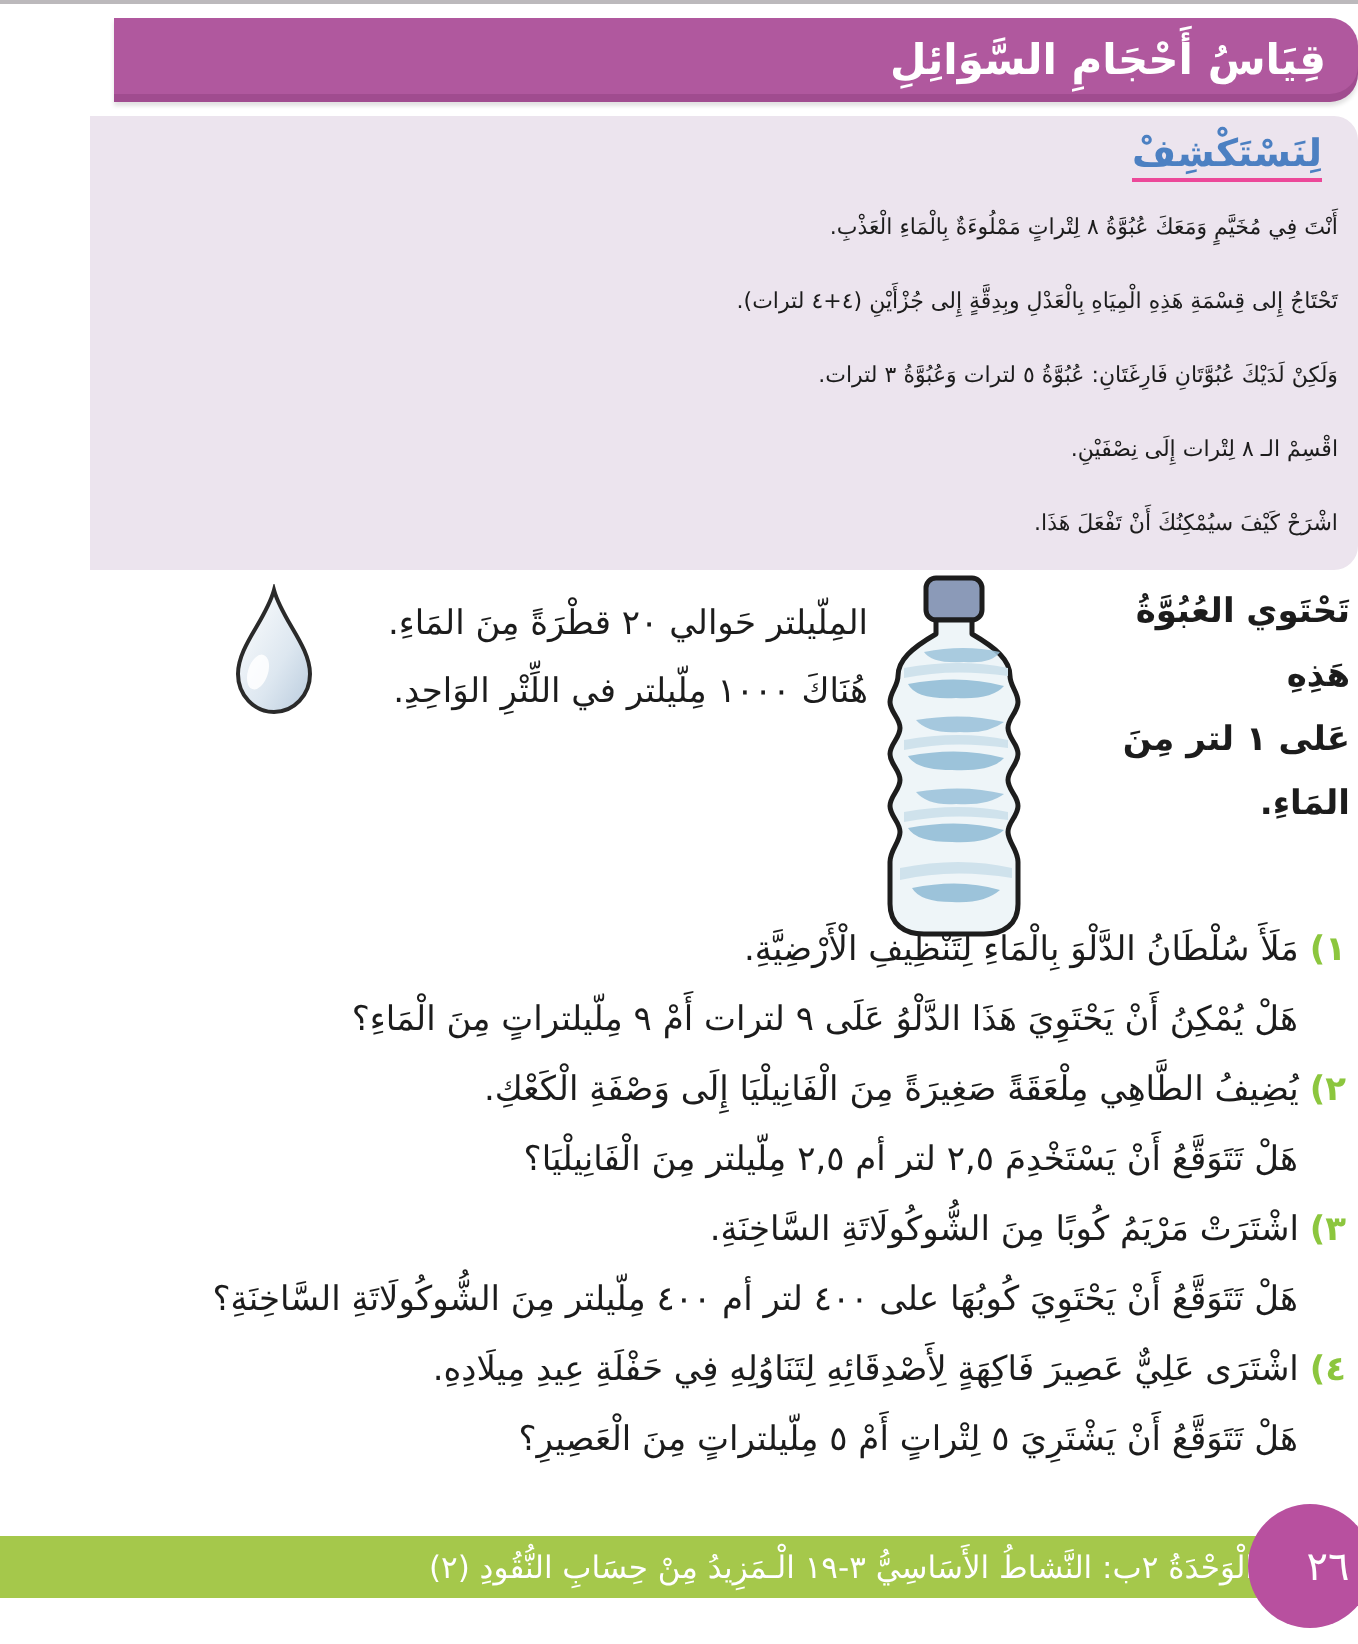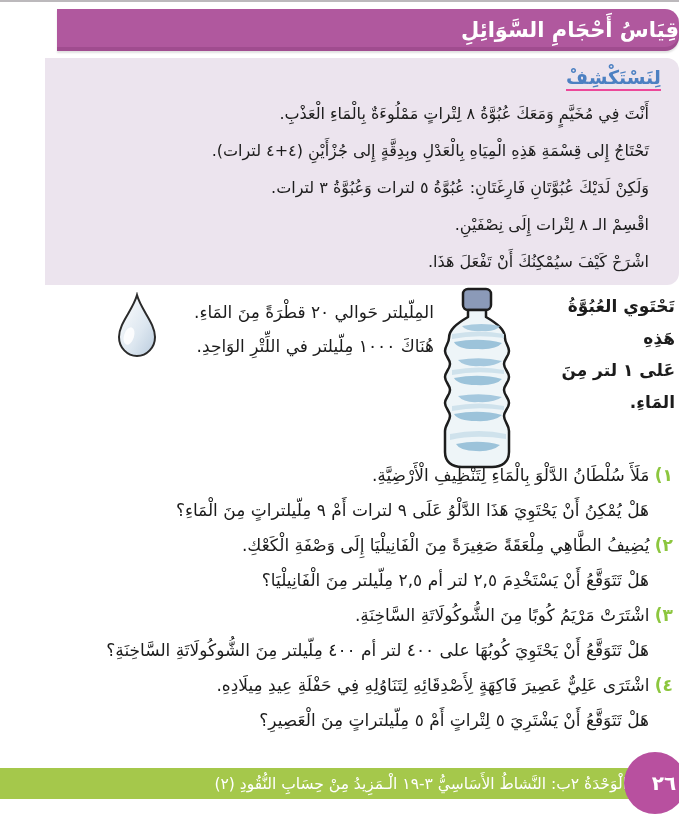--- a/index.html
+++ b/index.html
@@ -19,37 +19,37 @@
   
   .header-bar{
     position:absolute;top:9px;right:0;left:57px;height:42px;
     background:#b0589e;
     border-radius:0 14px 14px 0; 
     box-shadow:inset 0 -4px 0 rgba(90,20,80,0.18), 0 2px 2px rgba(0,0,0,0.12);
     display:flex;align-items:center;
   }
   .header-bar .title{
     color:#ffffff;font-size:21px;font-weight:bold;
-    padding-right:0;letter-spacing:0;
+    padding-right:16px;letter-spacing:0;
   }
 
   
   .explore-panel{
     position:absolute;top:58px;right:0;left:45px;height:227px;
     background:#ece4ee;
     border-radius:0 12px 12px 0;
     padding:0;box-sizing:border-box;
   }
   .explore-heading{
     display:inline-block;
     margin:8px 18px 2px 0;
     color:#4c80c2;font-size:19px;font-weight:bold;
     border-bottom:2px solid #ec4899;padding-bottom:1px;
   }
-  .explore-lines{margin:2px 30px 0 10px;font-size:16px;line-height:37px;}
+  .explore-lines{margin:2px 10px 0 10px;font-size:11px;line-height:37px;}
   .explore-line{white-space:nowrap;}
 
   
   .bottle-caption{
     position:absolute;top:290px;right:4px;width:120px;
     font-size:17px;line-height:32px;text-align:right;font-weight:bold;
   }
   .bottle-caption .cap-line2{letter-spacing:1px;}
   .bottle-caption .cap-line3{text-align:right;}
   .bottle-art{position:absolute;top:286px;left:432px;width:90px;height:185px;}
@@ -77,21 +77,21 @@
   .footer-bar .footer-text{
     color:#ffffff;font-size:15.5px;
     padding-right:24px;white-space:nowrap;
   }
   .page-badge{
     position:absolute;top:752px;left:624px;width:62px;height:62px;
     background:#b8509f;border-radius:50%;
     display:flex;align-items:center;justify-content:center;
   }
   .page-badge .page-num{
-    color:#ffffff;font-size:20px;font-weight:bold;
+    color:#ffffff;font-size:20px;font-weight:normal;
     margin-left:18px; 
   }
 </style>
 </head>
 <body>
 
 <div class="page">
 
   <div class="top-rule"></div>
 

